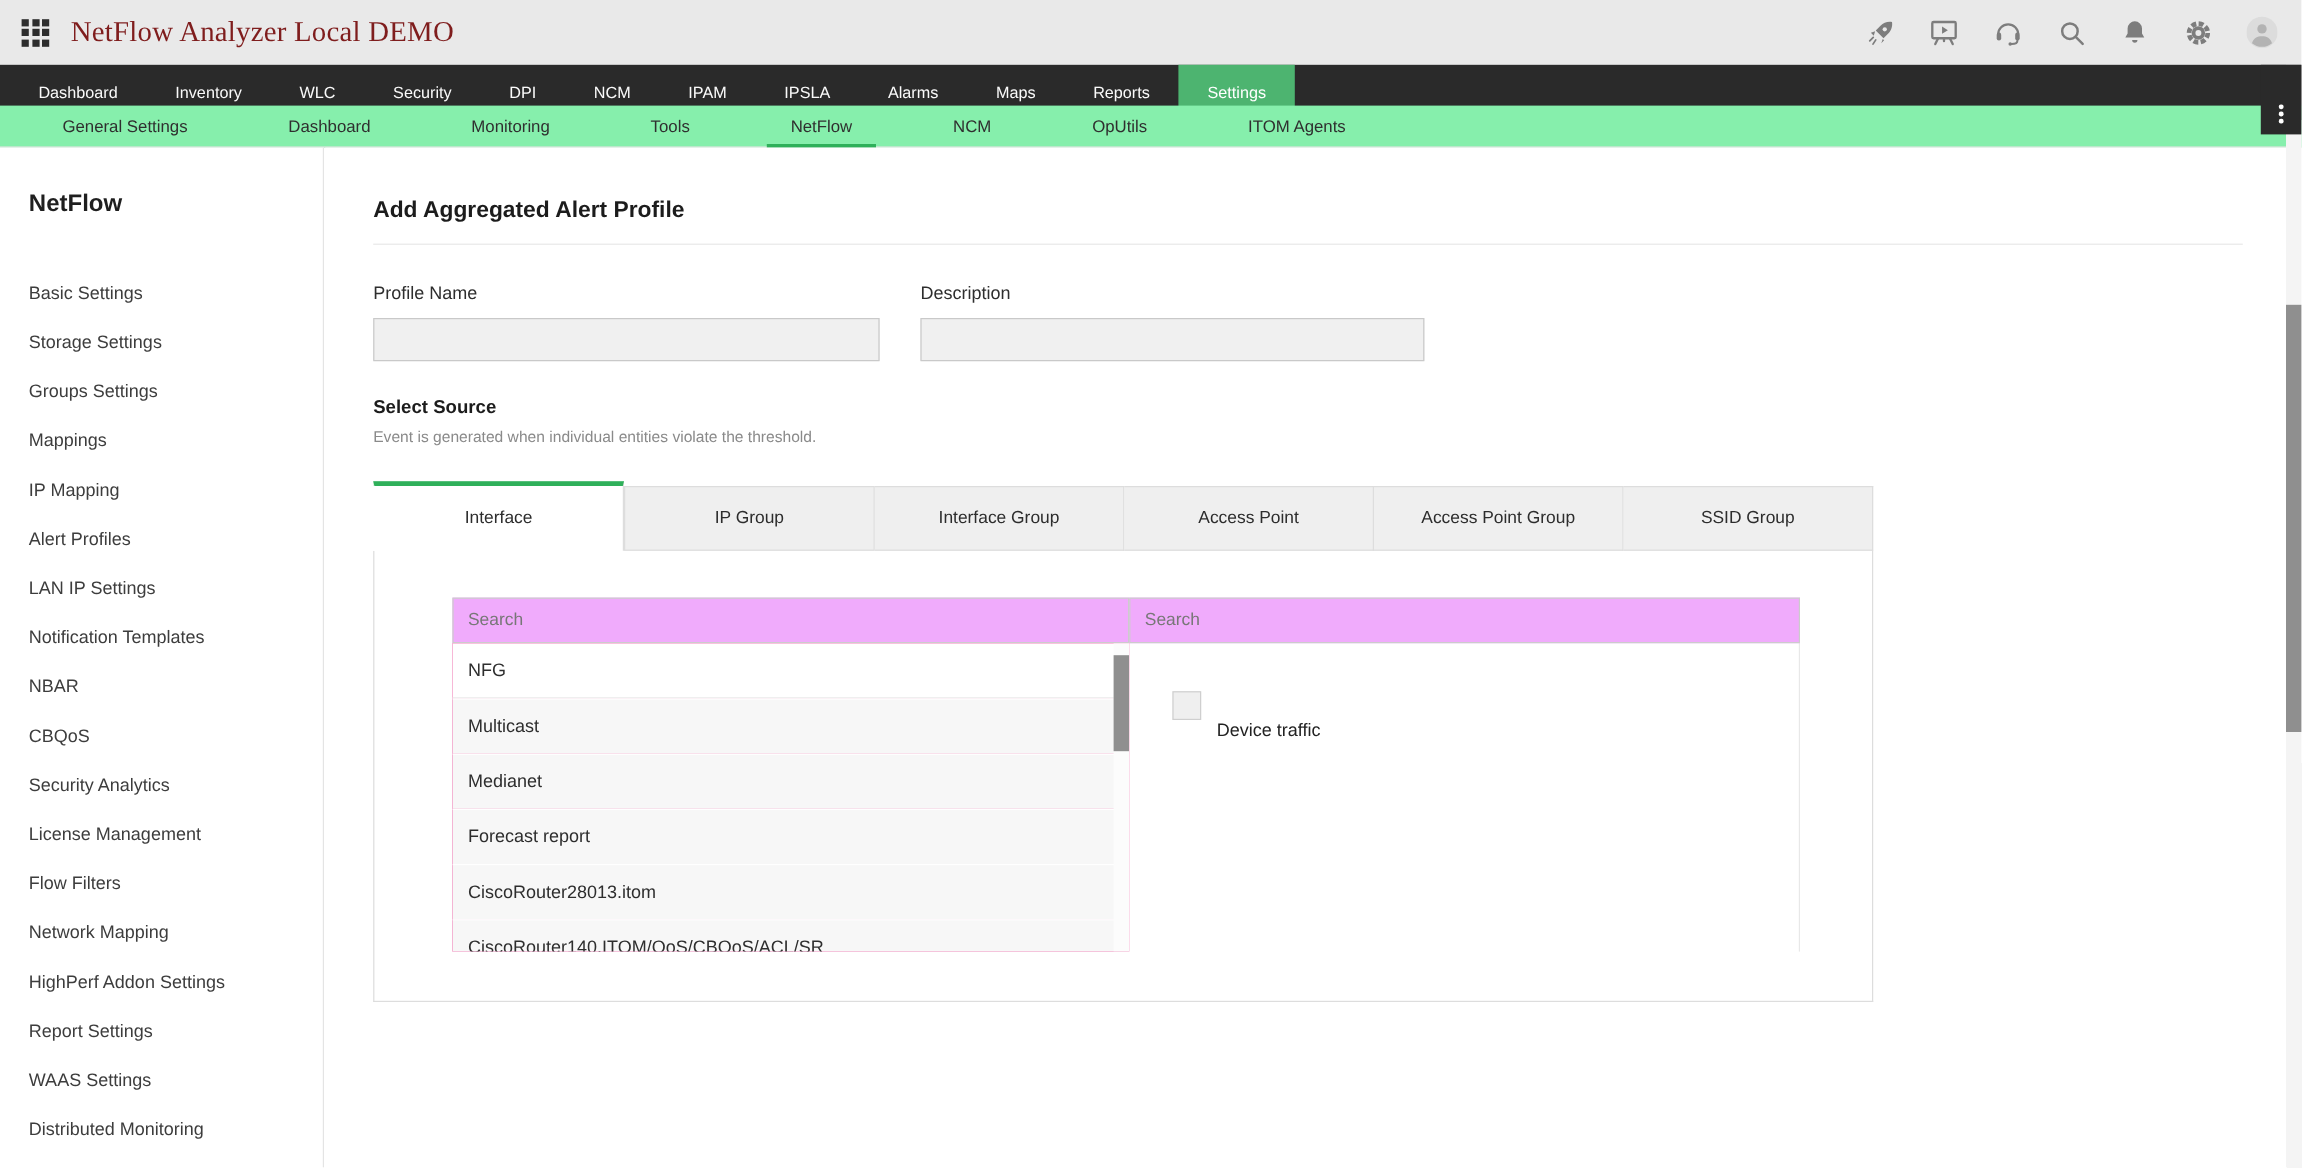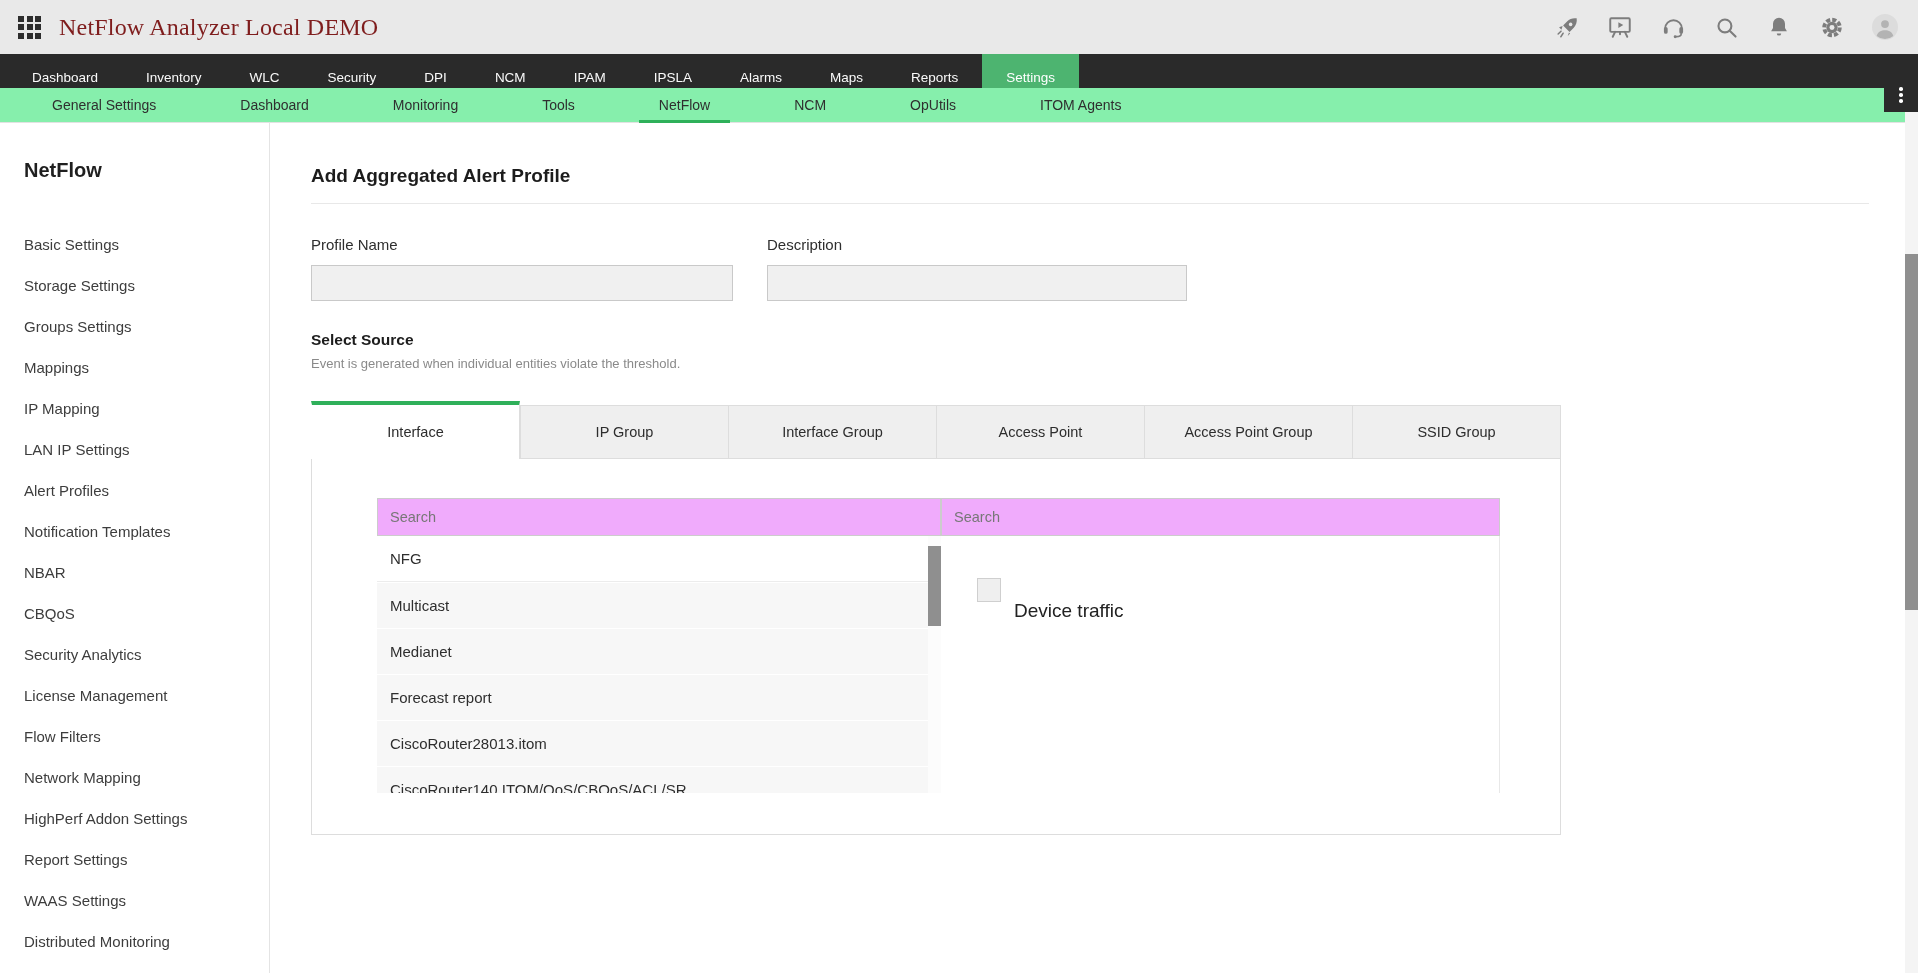--- a/index.html
+++ b/index.html
@@ -74,21 +74,21 @@
 
   .list-box{height:257px;overflow:hidden;position:relative;background:#ec4899;}
   .list-item{height:46px;display:flex;align-items:center;padding-left:13px;font-size:15px;color:#2e2e2e;background:#f7f7f7;border-top:1px solid #fff;cursor:pointer;}
   .list-item:first-child{background:#fff;border-top:none;border-bottom:1px solid #ececec;}
   .list-scrollbar{position:absolute;top:0;right:0;width:13px;height:257px;background:#fcfcfc;cursor:pointer;}
   .list-thumb{position:absolute;top:10px;left:0;width:13px;height:80px;background:var(--scroll-thumb);}
 
   .right-box{height:257px;background:#fff;border-right:1px solid #e8e8e8;}
   .checkbox-row{display:flex;align-items:center;gap:13px;padding-top:22px;padding-left:36px;}
   .checkbox{width:24px;height:24px;background:#efefef;border:1px solid #cfcfcf;cursor:pointer;}
-  .checkbox-label{font-size:19px;color:#222;margin-top:42px;}
+  .checkbox-label{font-size:15px;color:#222;margin-top:42px;}
 
   .alert-section{margin-top:50px;}
 
   
   .page-scrollbar{position:absolute;top:54px;right:0;width:13px;bottom:0;background:#f4f4f4;cursor:pointer;}
   .page-thumb{position:absolute;top:200px;left:0;width:13px;height:356px;background:var(--scroll-thumb);}
 </style>
 </head>
 <body>
 
@@ -193,22 +193,22 @@
 </div>
 
 <div class="sidebar">
   <h2>NetFlow</h2>
   <ul>
     <li>Basic Settings</li>
     <li>Storage Settings</li>
     <li>Groups Settings</li>
     <li>Mappings</li>
     <li>IP Mapping</li>
+    <li>Alert Profiles</li>
     <li>LAN IP Settings</li>
-    <li>Alert Profiles</li>
     <li>Notification Templates</li>
     <li>NBAR</li>
     <li>CBQoS</li>
     <li>Security Analytics</li>
     <li>License Management</li>
     <li>Flow Filters</li>
     <li>Network Mapping</li>
     <li>HighPerf Addon Settings</li>
     <li>Report Settings</li>
     <li>WAAS Settings</li>

